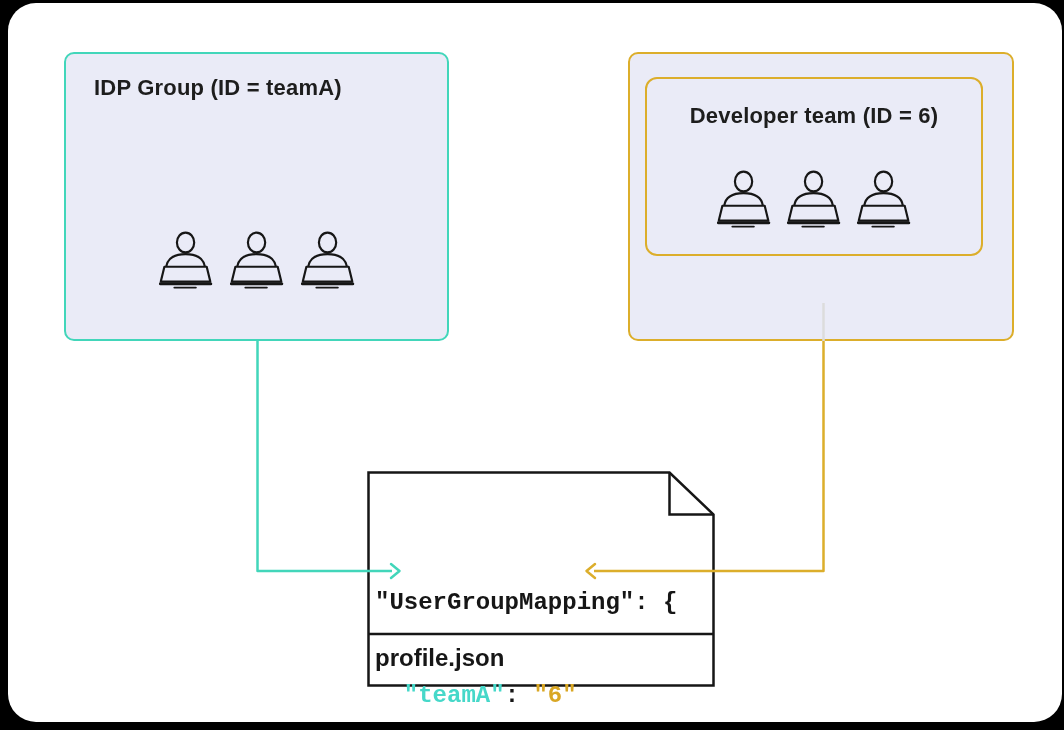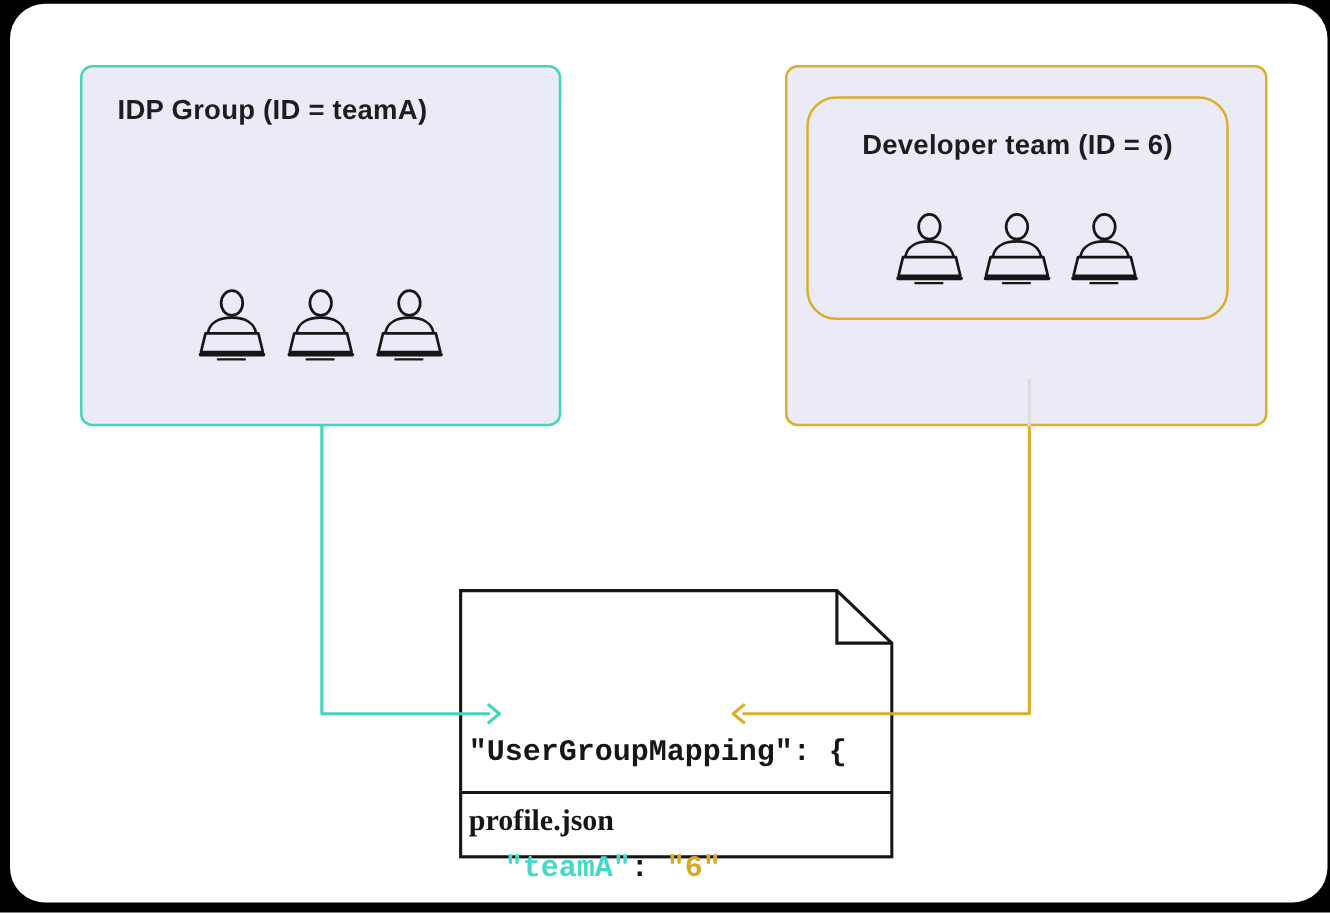--- a/index.html
+++ b/index.html
@@ -11,21 +11,21 @@
     position:absolute;top:3px;left:8px;right:2px;bottom:8px;
     background:#ffffff;border-radius:28px;
   }
   
   .gbox{
     position:absolute;background:var(--lavender);
     border-radius:10px;box-sizing:border-box;
   }
   .gbox.idp{left:56px;top:49px;width:385px;height:289px;border:2.5px solid var(--teal);}
   .gbox.api{left:620px;top:49px;width:386px;height:289px;border:2.5px solid var(--gold);}
-  .gbox.team{left:637px;top:74px;width:338px;height:179px;border:2.5px solid var(--gold);border-radius:24px;position:absolute;padding-left:24px;}
+  .gbox.team{left:637px;top:74px;width:338px;height:179px;border:2.5px solid var(--gold);border-radius:12px;position:absolute;padding-left:24px;}
   
   .team-abs{left:645px;top:123px;width:338px;height:179px;}
   .box-title{
     position:absolute;top:21px;left:28px;
     font-size:22px;font-weight:600;color:#1d1d1d;letter-spacing:.2px;white-space:nowrap;
   }
   .box-title.centered{left:0;right:0;top:24px;text-align:center;}
   .members{position:absolute;left:0;right:0;display:flex;justify-content:center;}
   .members.idp-row{bottom:50px;gap:17px;}
   .members.team-row{bottom:26px;gap:16px;}
@@ -48,21 +48,21 @@
   .code{
     position:absolute;left:8px;top:54px;
     font-family:"Liberation Mono","DejaVu Sans Mono",monospace;
     font-weight:700;font-size:24px;line-height:31px;color:var(--ink);white-space:pre;
   }
   .code .indent{padding-left:2ch;}
   .code .key{color:var(--teal-text);}
   .code .val{color:var(--gold-text);}
   .fname{
     position:absolute;left:8px;top:171px;
-    font-family:Liberation Serif, serif;
+    font-family:Liberation Sans, sans-serif;
     font-weight:700;font-size:24px;line-height:31px;color:var(--ink);white-space:pre;
   }
 </style>
 </head>
 <body>
 
 <div class="page">
 
   <div class="gbox idp">
     <div class="box-title">IDP Group (ID = teamA)</div>

